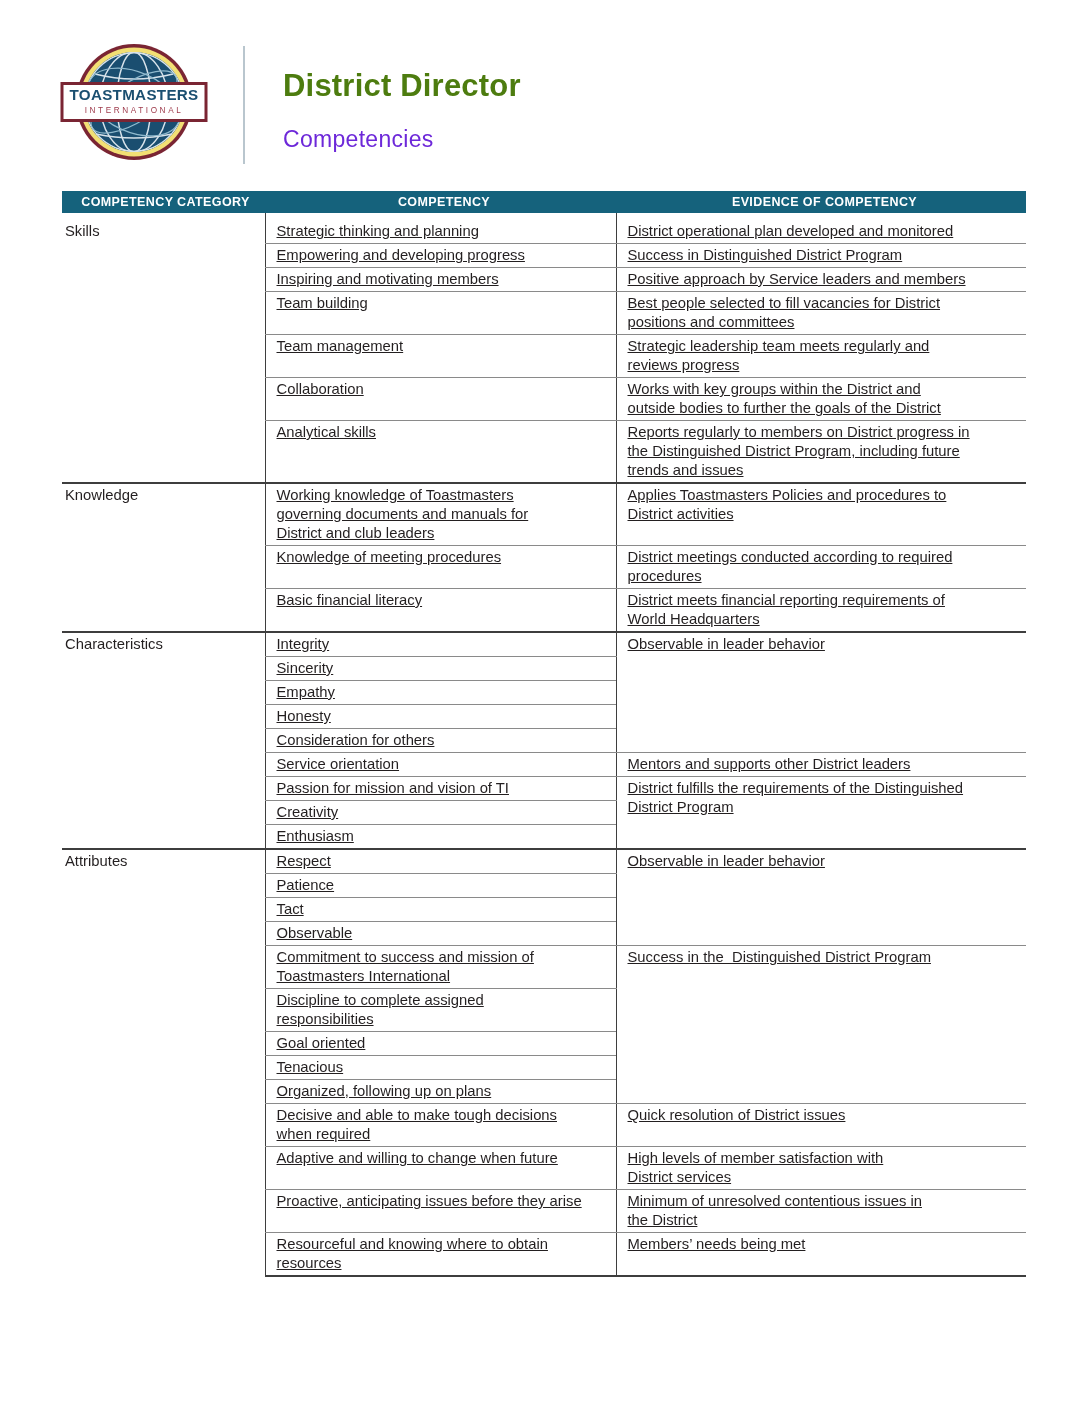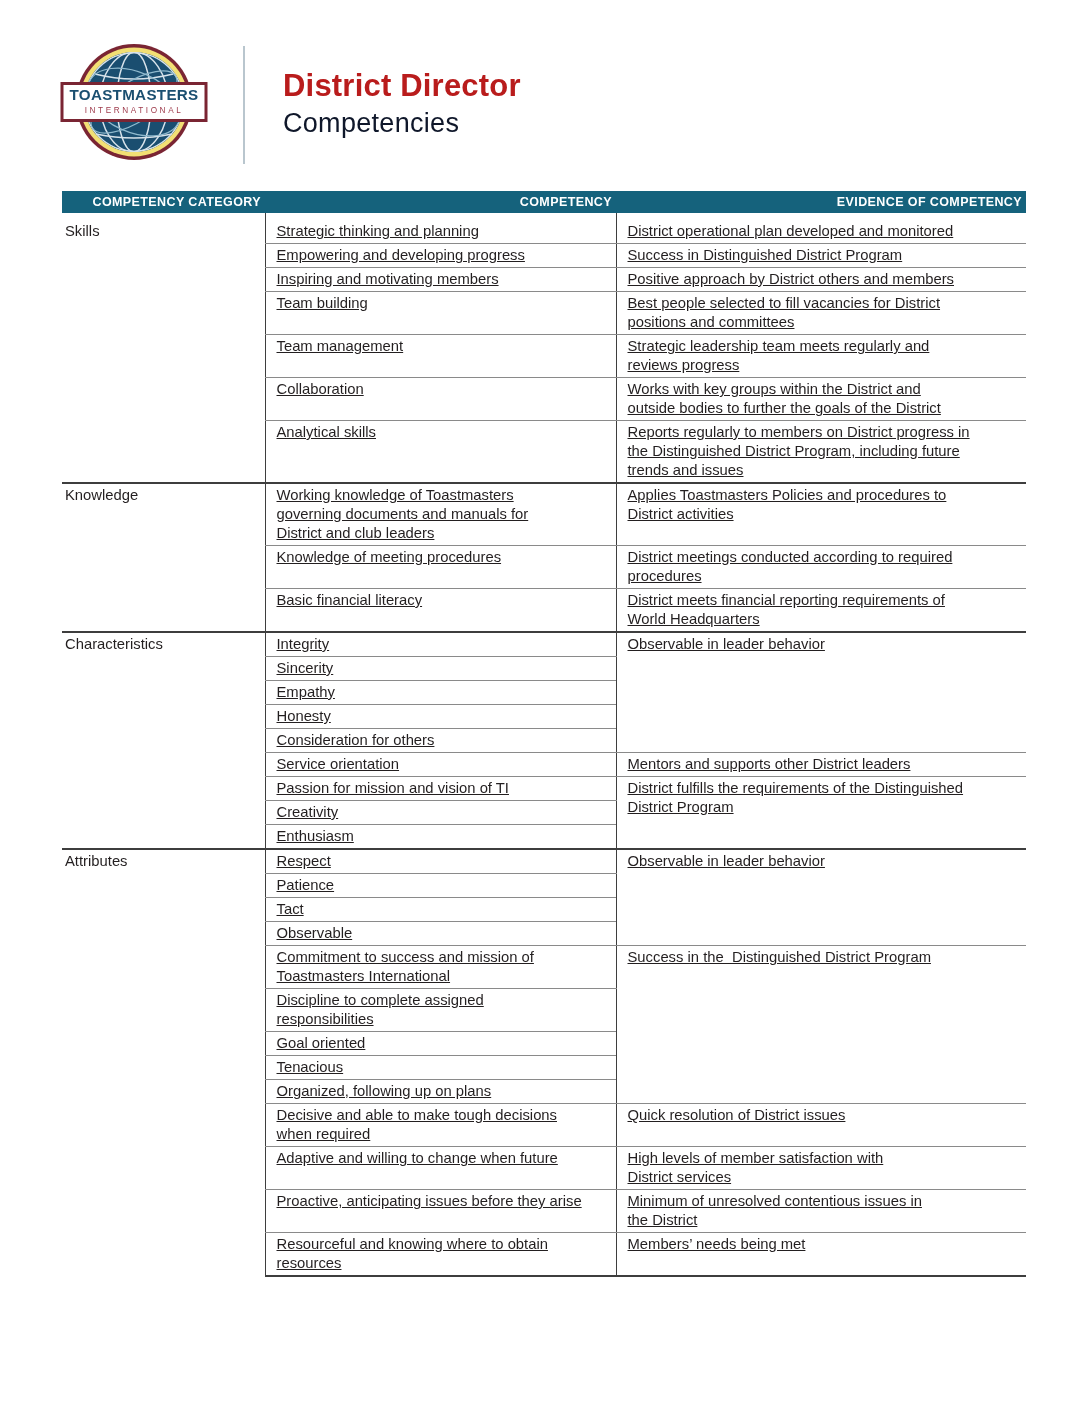--- a/index.html
+++ b/index.html
@@ -13,40 +13,40 @@
   }
 
   
   .logo-wrap { position: absolute; left: 58px; top: 36px; width: 152px; height: 130px; }
   .header-divider {
     position: absolute; left: 243px; top: 46px;
     width: 2px; height: 118px; background: #b9c6ce;
   }
   .doc-title {
     position: absolute; left: 283px; top: 68px;
-    font-size: 31px; font-weight: bold; color: #b91c1c; letter-spacing: 0.2px;
+    font-size: 31px; font-weight: bold; color: #4d7c0f; letter-spacing: 0.2px;
   }
   .doc-subtitle {
-    position: absolute; left: 283px; top: 108px;
-    font-size: 27px; font-weight: normal; color: #0f172a; letter-spacing: 0.3px;
+    position: absolute; left: 283px; top: 126px;
+    font-size: 23px; font-weight: normal; color: #6d28d9; letter-spacing: 0.3px;
   }
 
   
   table.competency {
     position: absolute; left: 62px; top: 191px;
     width: 964px; border-collapse: collapse; table-layout: fixed;
   }
   table.competency col.c1 { width: 203px; }
   table.competency col.c2 { width: 351px; }
   table.competency col.c3 { width: 410px; }
 
   table.competency th {
     background: #15627c; color: #ffffff;
     font-size: 12.5px; font-weight: bold; letter-spacing: 0.4px;
-    text-align: right; padding: 4px 4px 4px 11px;
+    text-align: center; padding: 4px 4px 4px 11px;
   }
   table.competency th:first-child { padding-left: 8px; }
 
   table.competency td {
     vertical-align: top;
     font-size: 14.8px; line-height: 19px;
     padding: 2px 5px 2px 11px;
     white-space: pre-wrap;
   }
   table.competency td.cat { padding-left: 3px; }
@@ -123,21 +123,21 @@
         <td class="cat sec-end" rowspan="7">Skills</td>
         <td class="comp">Strategic thinking and planning</td>
         <td class="evid">District operational plan developed and monitored</td>
       </tr>
       <tr>
         <td class="comp">Empowering and developing progress</td>
         <td class="evid">Success in Distinguished District Program</td>
       </tr>
       <tr>
         <td class="comp">Inspiring and motivating members</td>
-        <td class="evid">Positive approach by District others and members</td>
+        <td class="evid">Positive approach by Service leaders and members</td>
       </tr>
       <tr>
         <td class="comp">Team building</td>
         <td class="evid">Best people selected to fill vacancies for District
 positions and committees</td>
       </tr>
       <tr>
         <td class="comp">Team management</td>
         <td class="evid">Strategic leadership team meets regularly and
 reviews progress</td>

